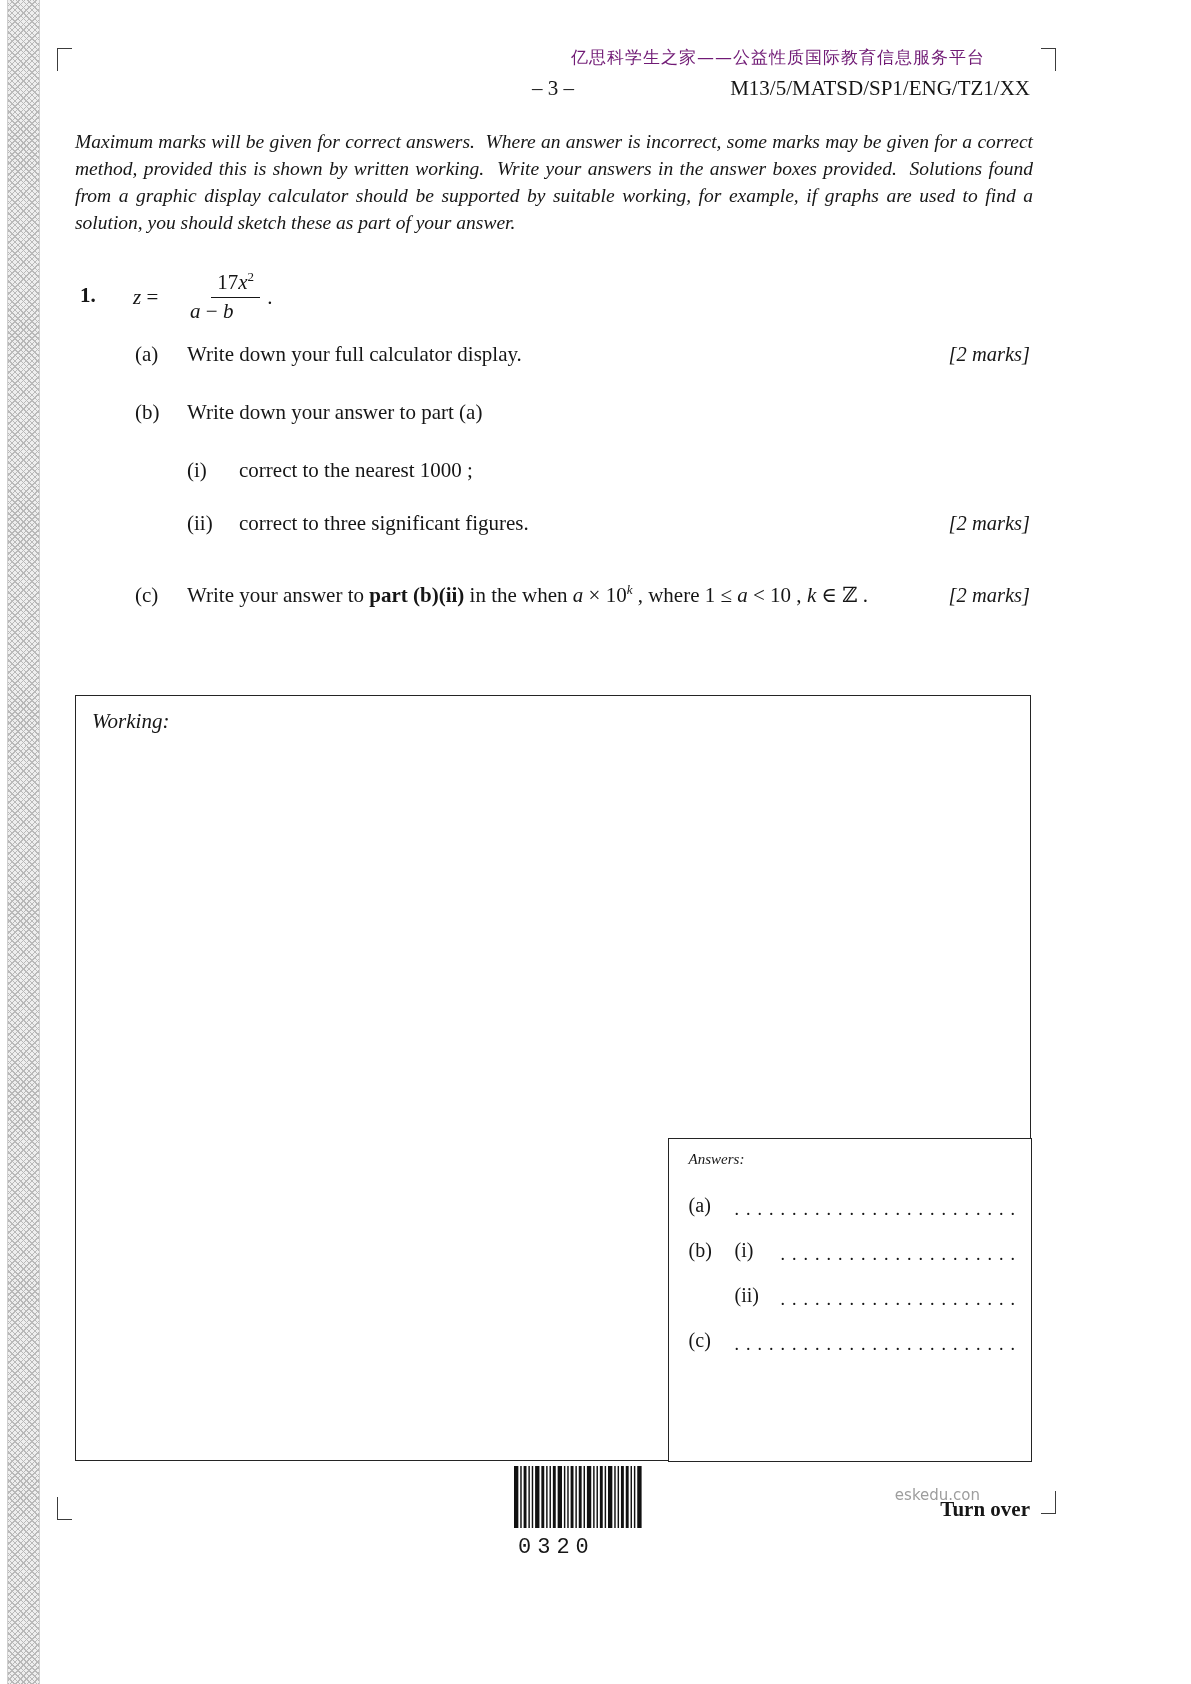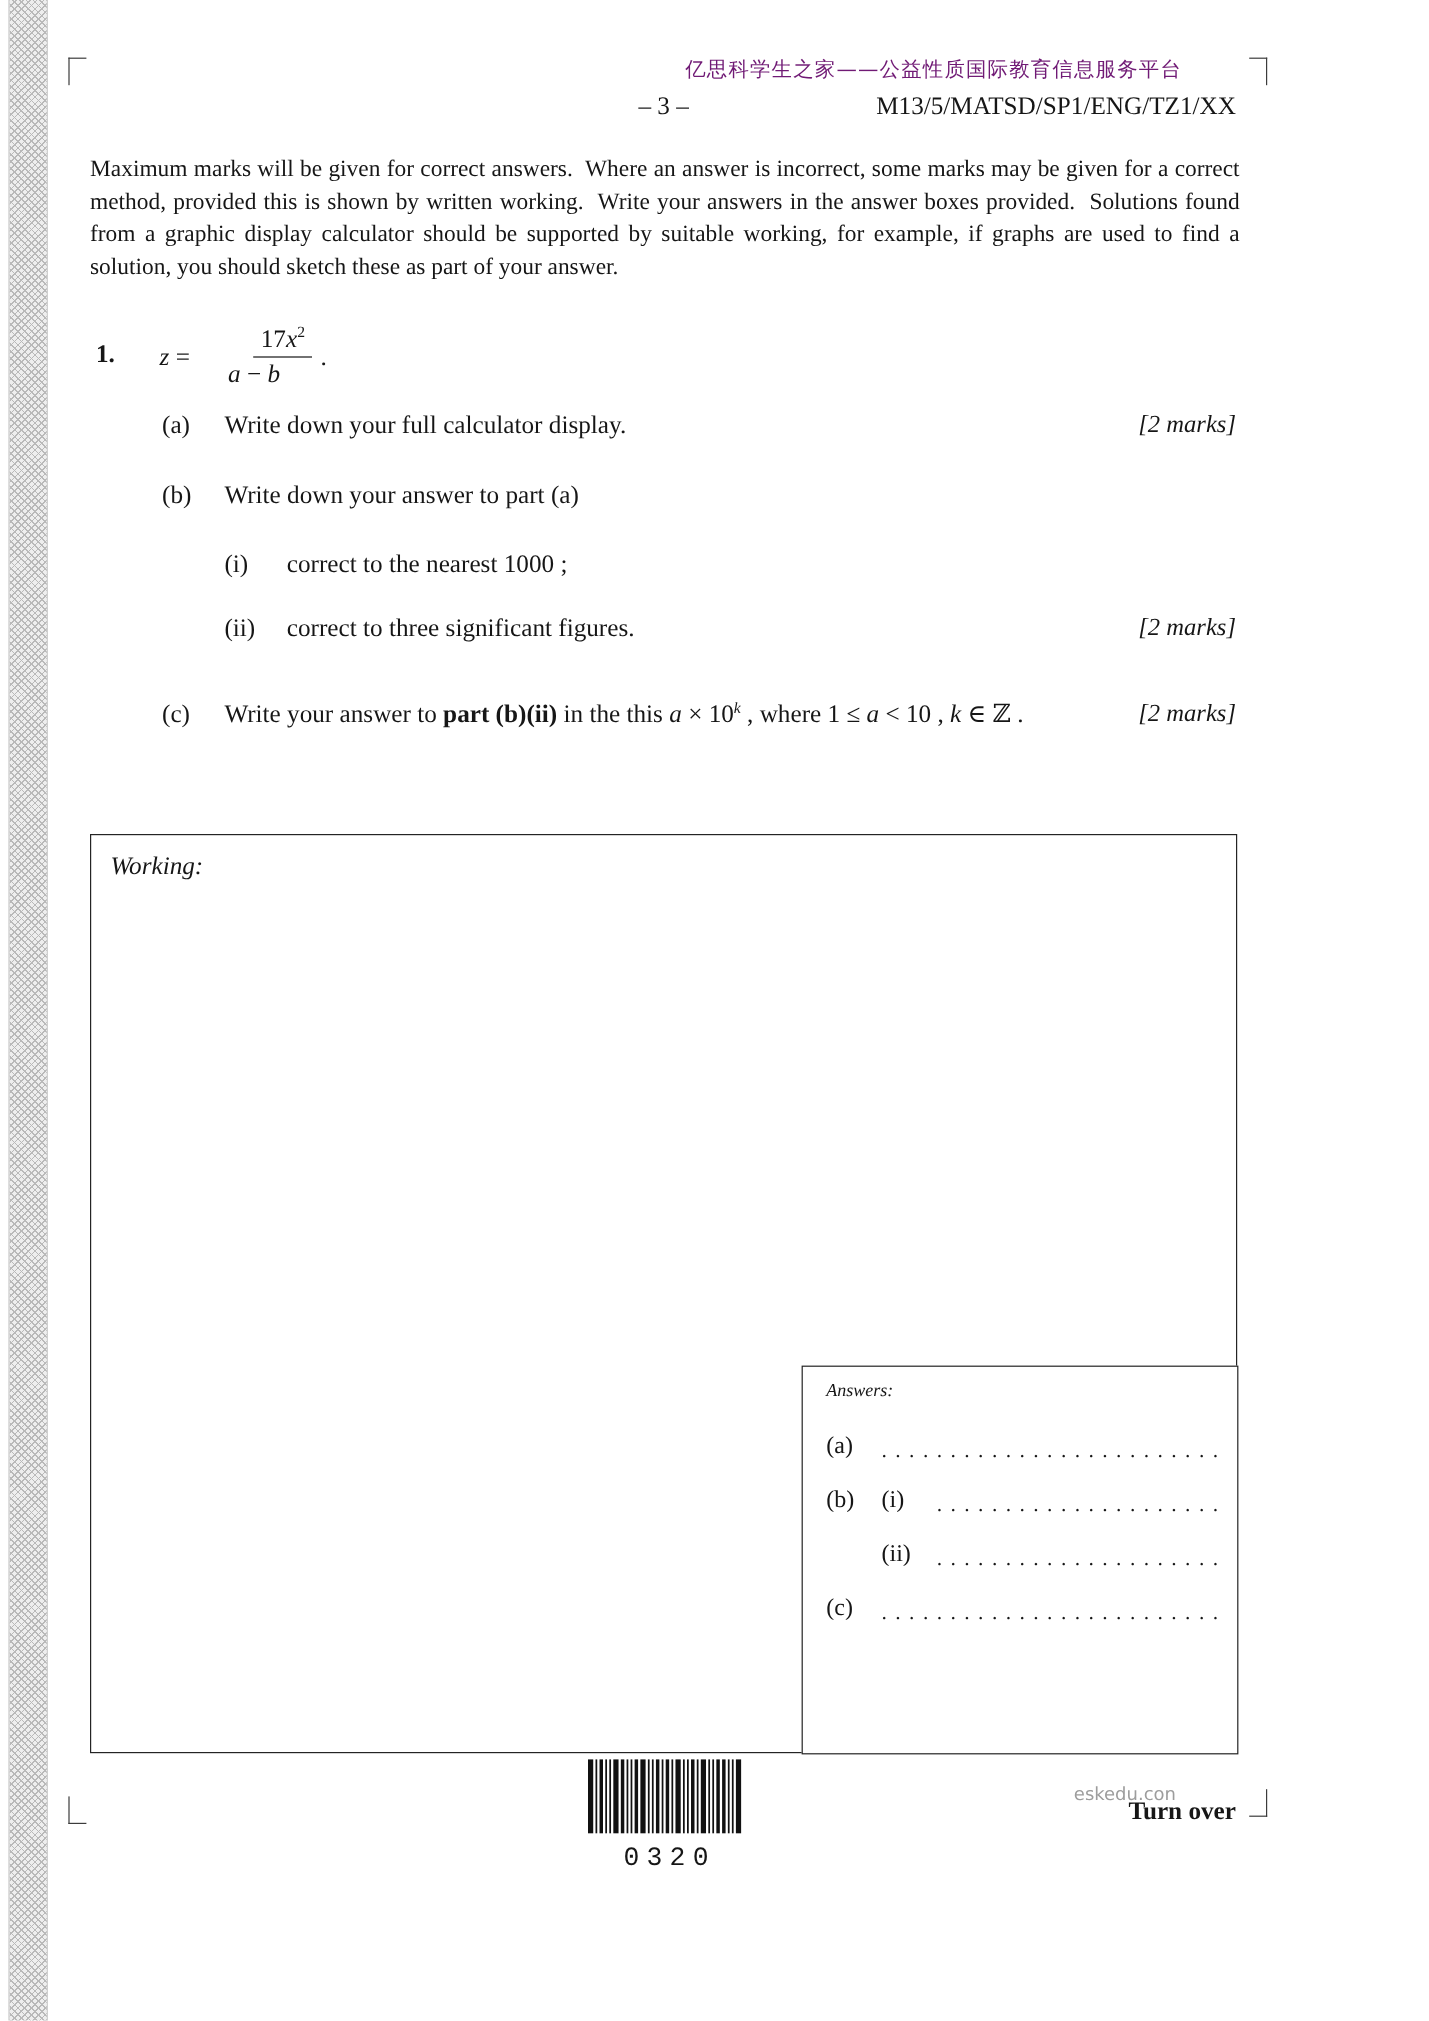--- a/index.html
+++ b/index.html
@@ -27,21 +27,21 @@
   .cn-watermark {
     position:absolute; top:46px; right:206px;
     font-family:"DejaVu Sans","Liberation Sans",sans-serif;
     font-size:17px; color:#701a75; letter-spacing:1px;
   }
   .page-num  { position:absolute; top:76px; left:75px; width:956px; text-align:center; font-size:21px; }
   .paper-code{ position:absolute; top:76px; right:161px; font-size:21px; }
 
   .instructions {
     position:absolute; top:128px; left:75px; width:958px;
-    font-size:19.5px; line-height:27px;
+    font-style:italic; font-size:19.5px; line-height:27px;
     text-align:justify; white-space:pre-wrap;
   }
 
   .question-head { position:absolute; top:256px; left:75px; width:920px; height:82px; }
   .qnum   { position:absolute; left:5px; top:27px; font-weight:700; font-size:21px; }
   .formula{ position:absolute; left:58px; top:0; height:82px; display:inline-flex; align-items:center; font-size:21px; }
   .frac { display:inline-flex; flex-direction:column; align-items:stretch; text-align:center; margin:0 5px; line-height:1.22; }
   .frac .num { border-bottom:1.5px solid #161616; padding:0 6px 1px;margin-left:48px; }
   .frac .den { padding-top:1px;text-align:center; }
   .f-suffix { margin-left:2px; }
@@ -67,21 +67,21 @@
   .answers-box {
     position:absolute; right:-1.6px; bottom:-1.6px; width:364px; height:324px;
     border:1.6px solid #242424; background:#ffffff; padding:12px 16px 0 20px;
   }
   .ans-label { font-style:italic; font-size:15px; }
   .ans-rows { margin-top:26px; }
   .ans-row { display:flex; align-items:baseline; height:28px; margin-bottom:17px; font-size:20px; }
   .ans-l { width:46px; flex:none; }
   .ans-dots { flex:1; white-space:nowrap; overflow:hidden; letter-spacing:7px; font-size:18px; position:relative; top:3px; }
 
-  .barcode { position:absolute; left:488px; top:1466px; width:134px; text-align:center; }
+  .barcode { position:absolute; left:512px; top:1466px; width:134px; text-align:left; }
   .barcode-num {
     margin-top:3px; font-family:"Liberation Mono","DejaVu Sans Mono",monospace;
     font-size:22px; letter-spacing:6px; padding-left:6px;
   }
   .eskedu {
     position:absolute; top:1486px; right:211px; color:#9d9d9d;
     font-family:"DejaVu Sans","Liberation Sans",sans-serif; font-size:15px;
   }
   .turnover { position:absolute; top:1497px; right:161px; font-weight:700; font-size:21px; }
 </style>
@@ -137,21 +137,21 @@
       <div class="part-row p3" style="padding-left: 52px;">
         <span class="plabel">(ii)</span>
         <div class="pcontent">
           <div class="pline"><span>correct to three significant figures.</span></div>
         </div>
         <span class="pmarks">[2 marks]</span>
       </div>
       <div class="part-row p4">
         <span class="plabel">(c)</span>
         <div class="pcontent">
-          <div class="pline"><span>Write your answer to </span><span class="bd">part (b)(ii)</span><span> in the this </span><span class="it">a</span><span> × 10</span><sup class="it">k</sup><span> , where 1 ≤ </span><span class="it">a</span><span> &lt; 10 , </span><span class="it">k</span><span> ∈ ℤ .</span></div>
+          <div class="pline"><span>Write your answer to </span><span class="bd">part (b)(ii)</span><span> in the when </span><span class="it">a</span><span> × 10</span><sup class="it">k</sup><span> , where 1 ≤ </span><span class="it">a</span><span> &lt; 10 , </span><span class="it">k</span><span> ∈ ℤ .</span></div>
         </div>
         <span class="pmarks">[2 marks]</span>
       </div>
     </div>
 
   <div class="working-box">
     <div class="working-label">Working:</div>
     <div class="answers-box">
       <div class="ans-label">Answers:</div>
       <div class="ans-rows">

